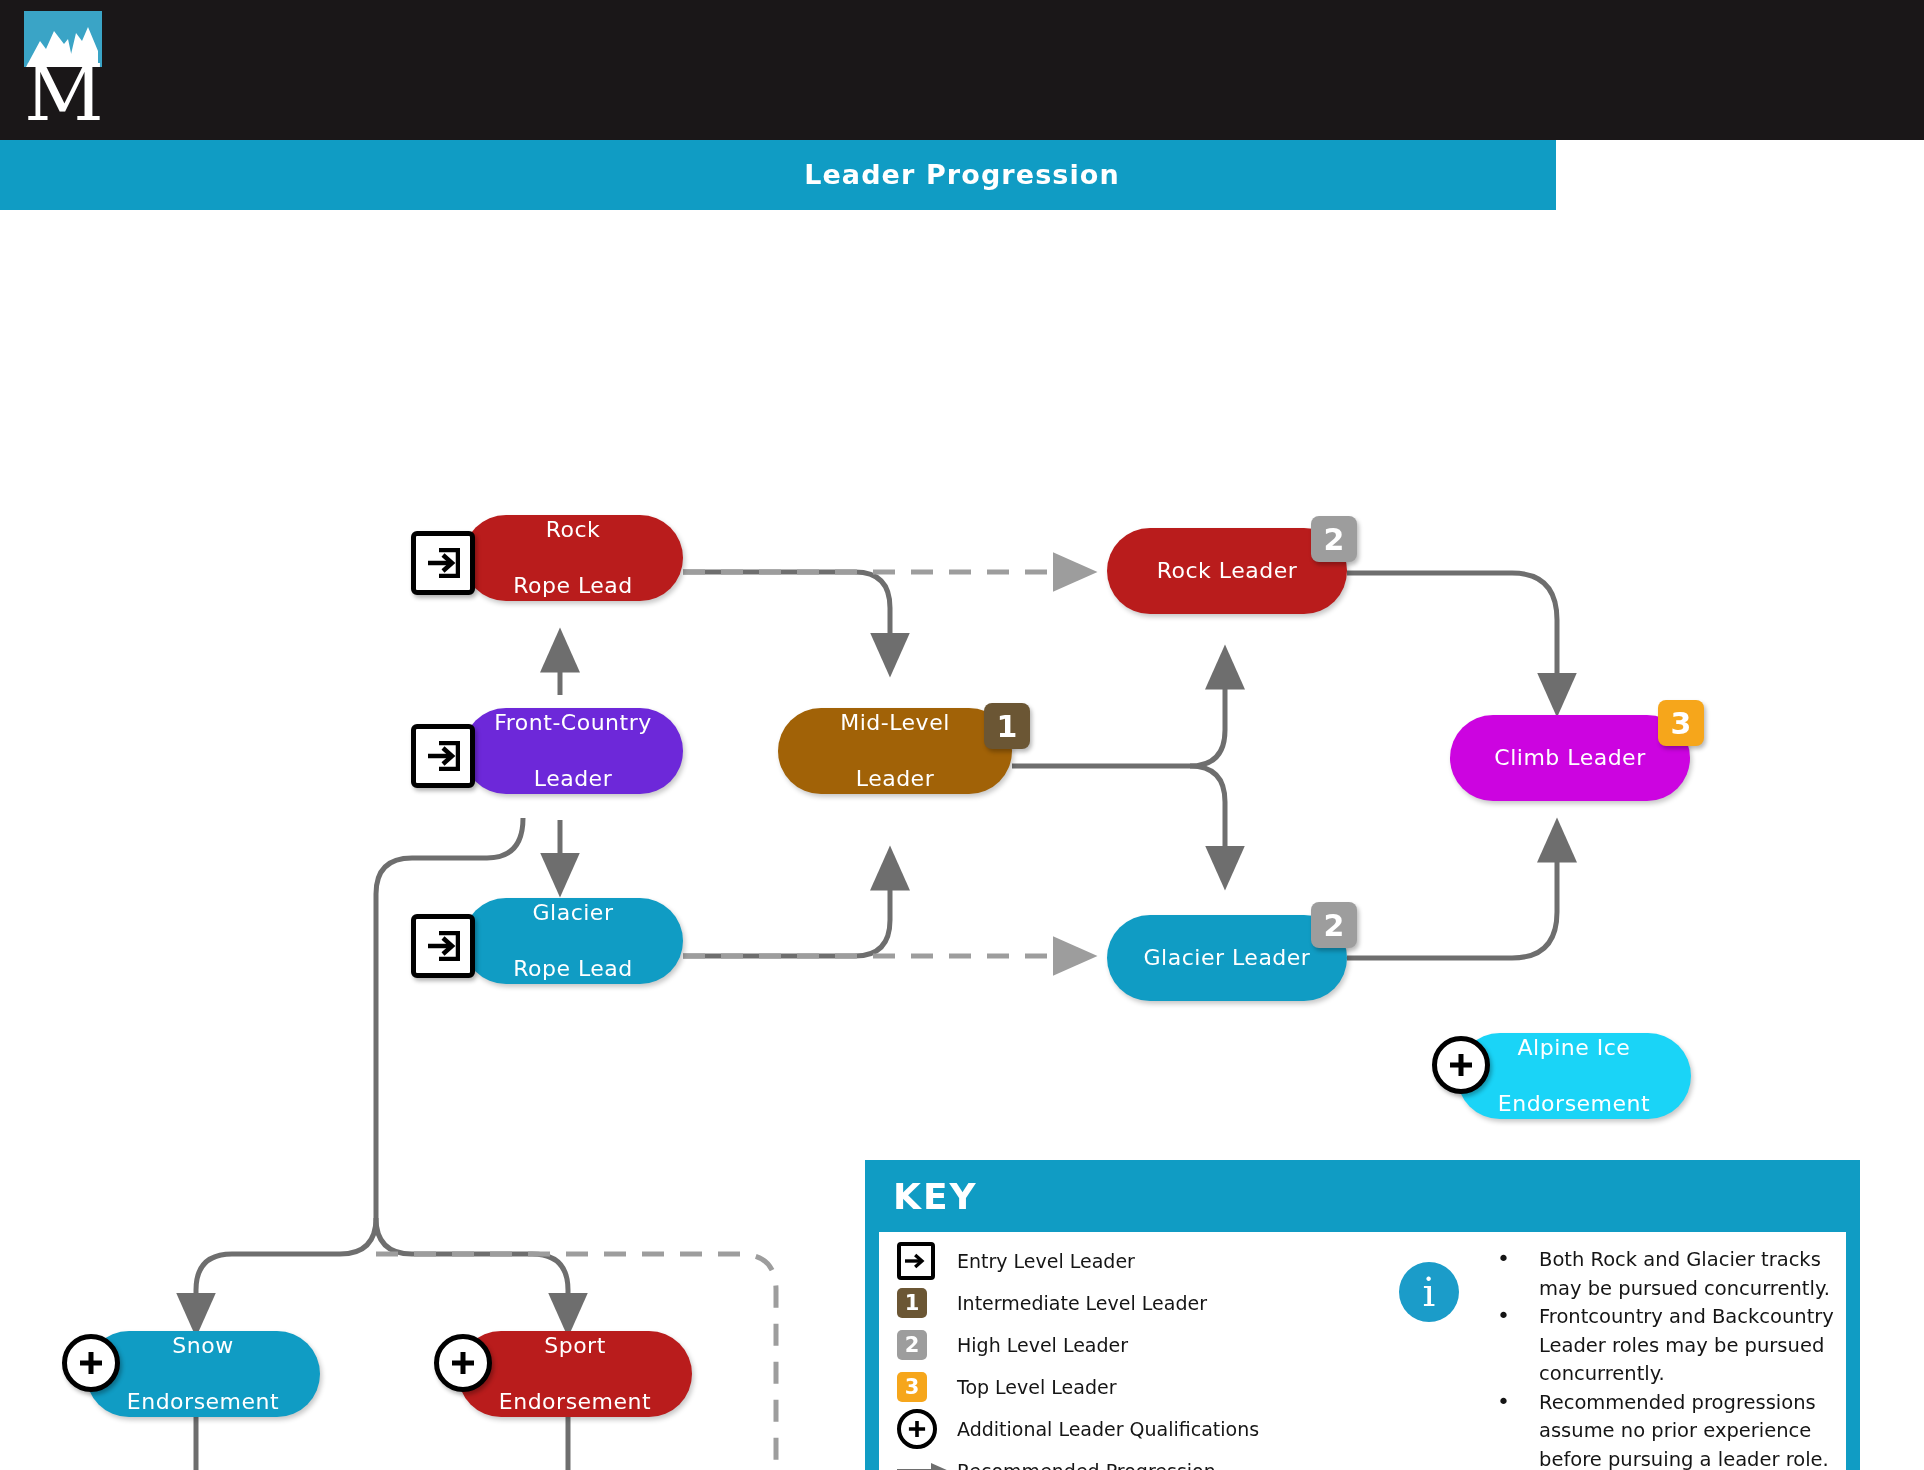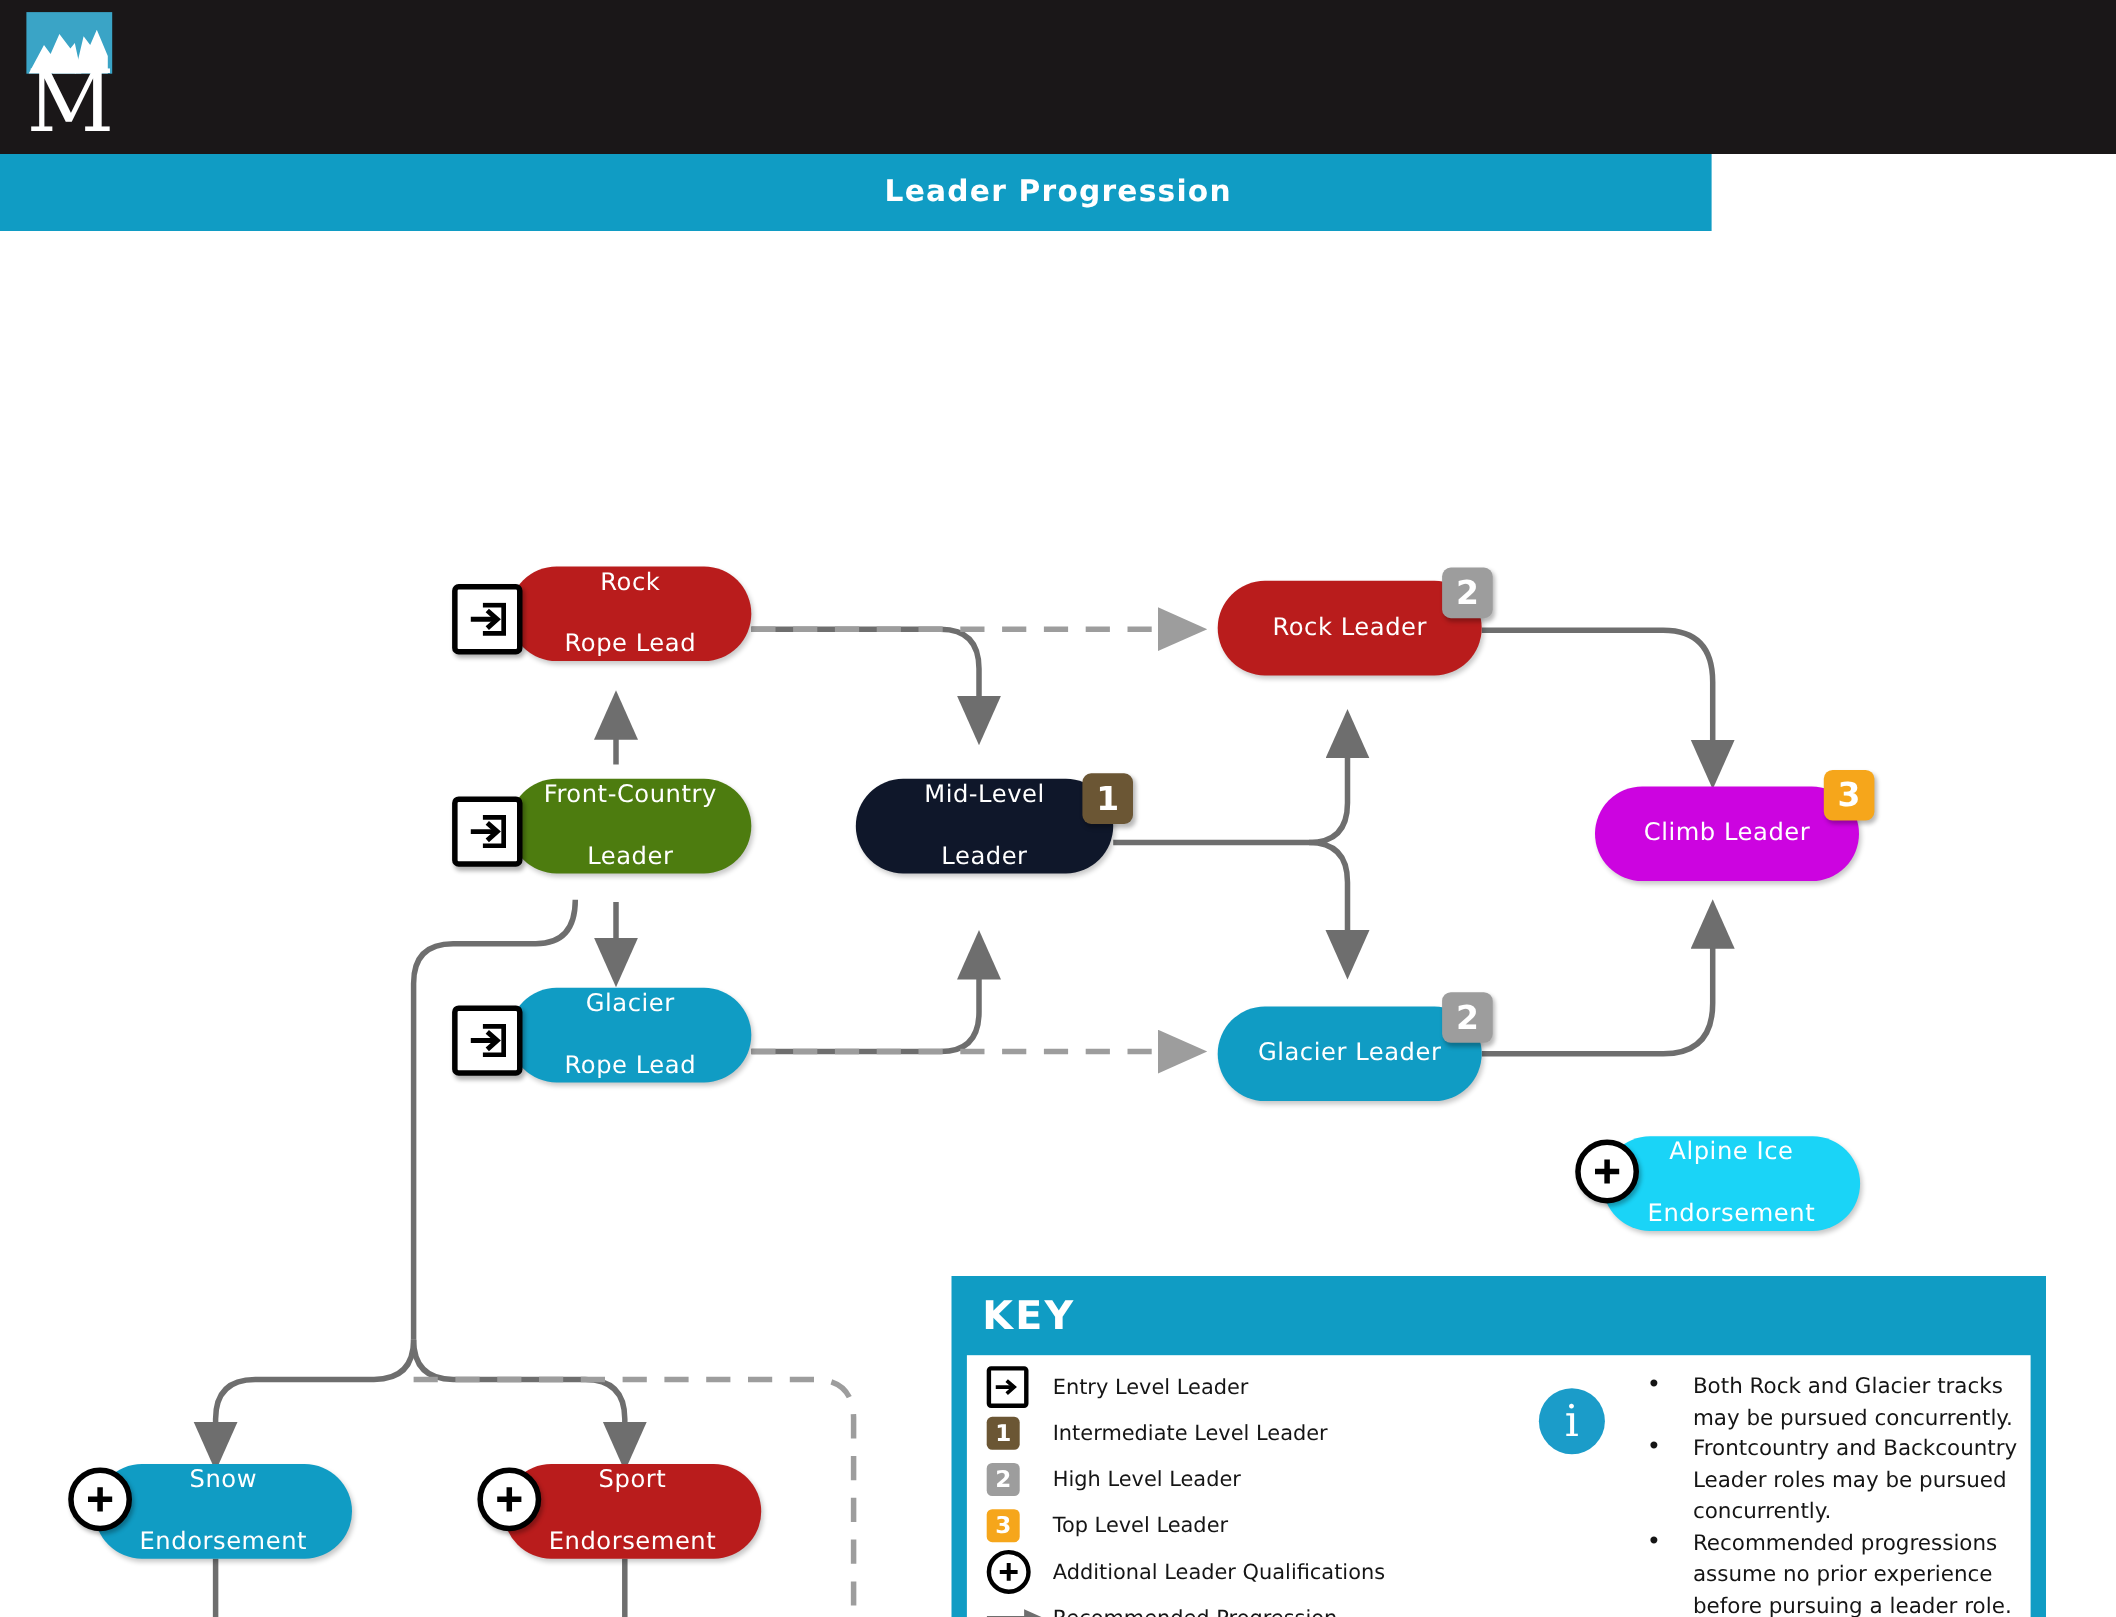--- a/index.html
+++ b/index.html
@@ -26,23 +26,23 @@
   #canvas{position:absolute;left:0;top:210px;width:1924px;height:1260px;}
   #wires{position:absolute;left:0;top:0;width:1924px;height:1260px;}
 
   
   .node{position:absolute;border-radius:100px;display:flex;align-items:center;justify-content:center;
         text-align:center;color:#fff;font-size:22px;line-height:28px;letter-spacing:.5px;
         box-shadow:2px 3px 5px rgba(0,0,0,.22);}
   .node span{display:block;padding:0 14px;}
 
   .n-red{background:#b91c1c;}
-  .n-green{background:#4d7c0f;}
+  .n-green{background:#6d28d9;}
   .n-teal{background:#109cc4;}
-  .n-orchid{background:#0f172a;}
+  .n-orchid{background:#a16207;}
   .n-magenta{background:#cc04e0;}
   .n-cyan{background:#1ad4f7;}
 
   
   .entry-badge{position:absolute;width:54px;height:54px;border:5px solid #000;background:#fff;
                border-radius:6px;box-shadow:2px 3px 4px rgba(0,0,0,.3);z-index:5;
                display:flex;align-items:center;justify-content:center;}
   .lvl-badge{position:absolute;width:46px;height:46px;border-radius:8px;z-index:4;
              display:flex;align-items:center;justify-content:center;color:#fff;
              font-size:30px;font-weight:bold;box-shadow:2px 3px 4px rgba(0,0,0,.28);}

